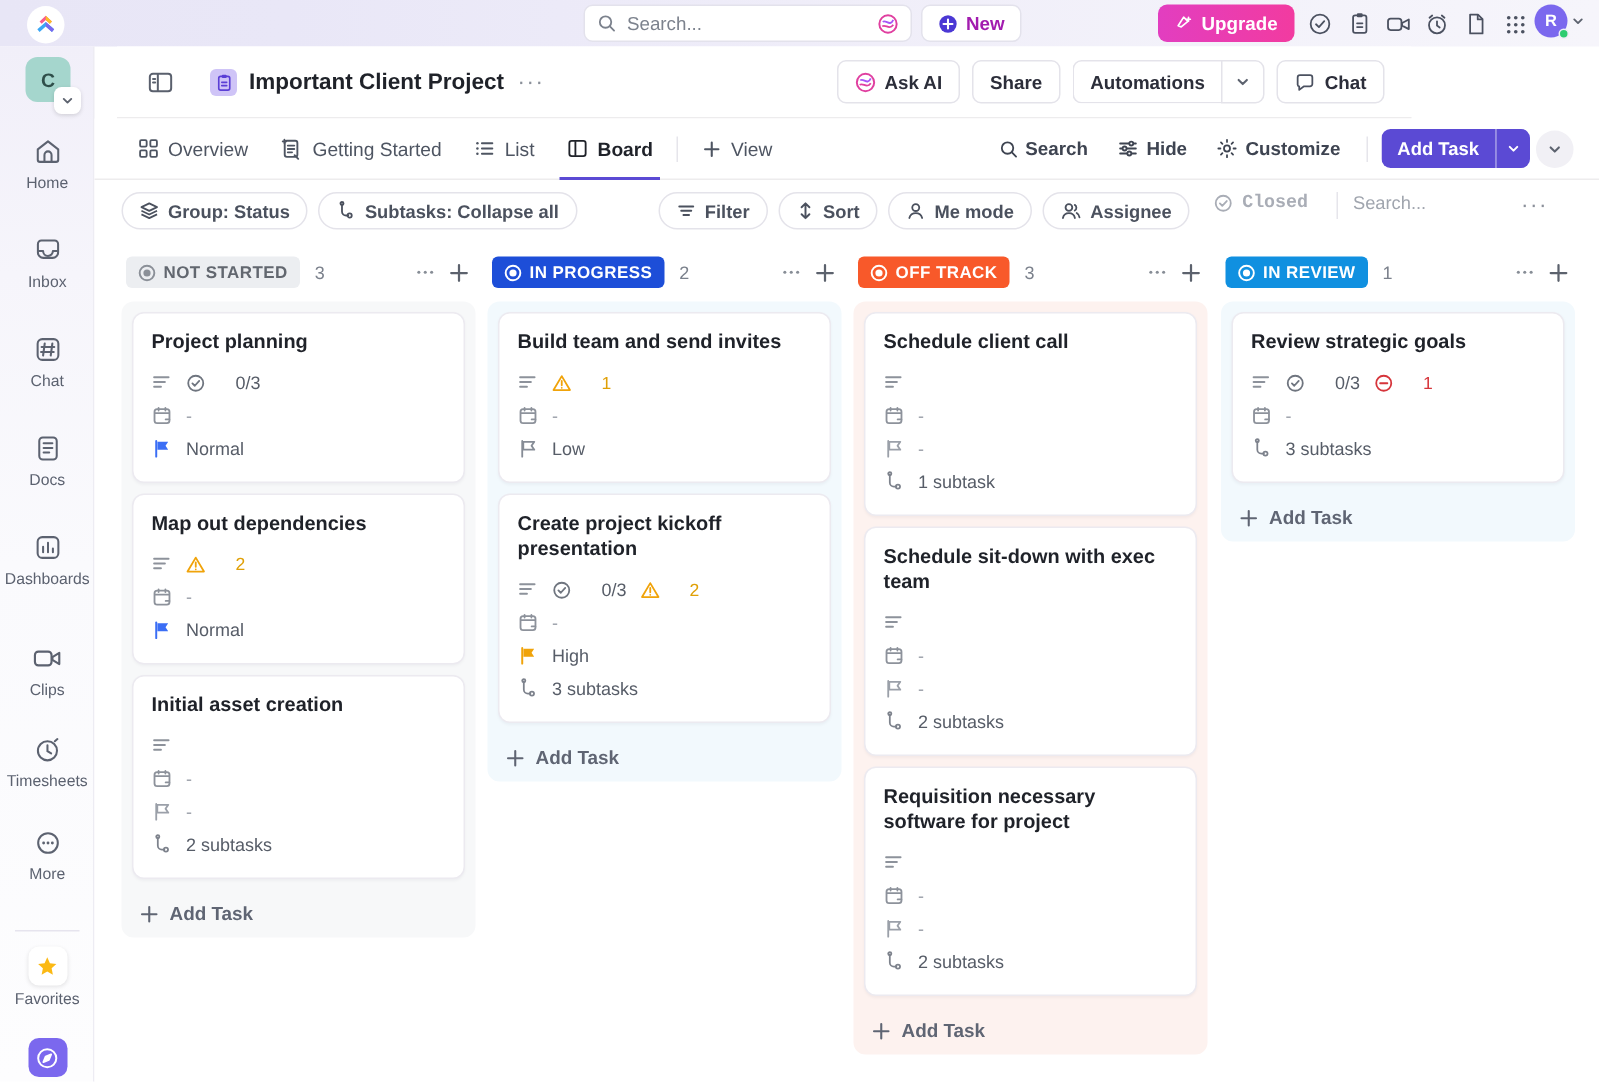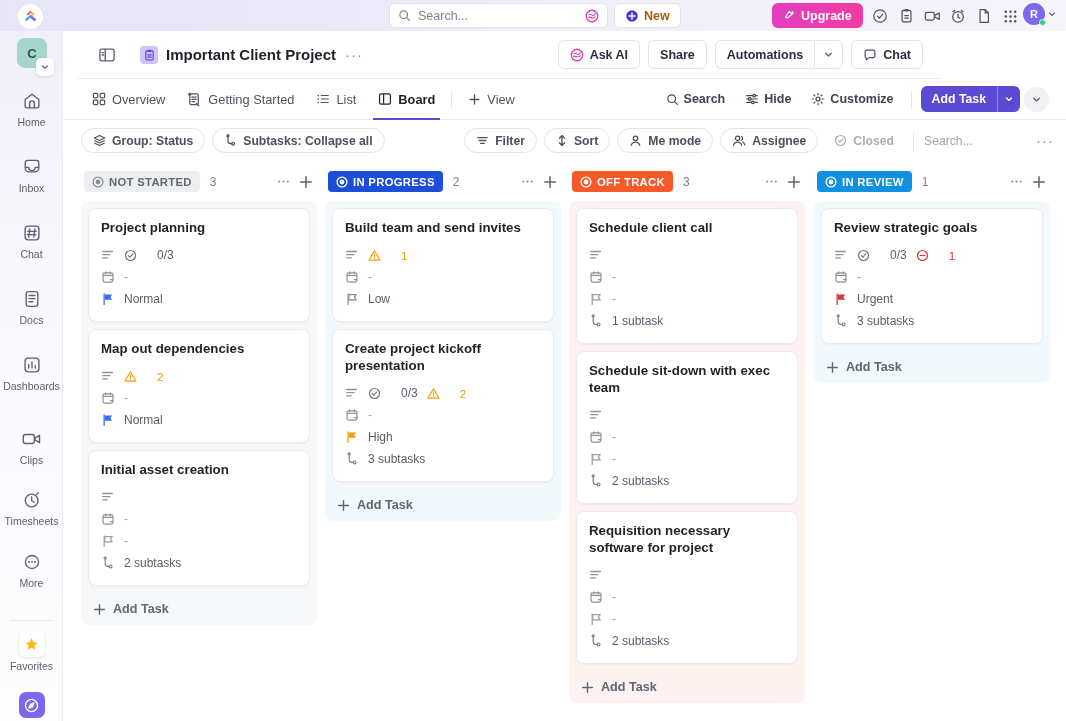--- a/index.html
+++ b/index.html
@@ -25,21 +25,21 @@
   #search-wrap {
     position: absolute; left: 389px; top: 3px; width: 219px; height: 25px;
     background: #fff; border: 1px solid #e3e2ec; border-radius: 6px;
     display: flex; align-items: center; padding: 0 8px; gap: 7px;
   }
   #search-wrap .stxt { color: #7c828d; font-size: 12.5px; flex: 1; }
   #new-btn {
     position: absolute; left: 614px; top: 3px; height: 25px;
     background: #fff; border: 1px solid #e3e2ec; border-radius: 6px;
     display: flex; align-items: center; gap: 5px; padding: 0 10px;
-    font-size: 12.5px; font-weight: 600; color: #a16207; cursor: pointer;
+    font-size: 12.5px; font-weight: 600; color: #a21caf; cursor: pointer;
   }
   #upgrade-btn {
     position: absolute; left: 772px; top: 3px; height: 25px;
     background: linear-gradient(90deg,#e23ec0,#f23ba0);
     border-radius: 6px; color: #fff; font-weight: 700; font-size: 12.5px;
     display: flex; align-items: center; gap: 5px; padding: 0 11px; cursor: pointer;
   }
   .tb-icon {
     position: absolute; top: 5px; width: 22px; height: 22px;
     display: flex; align-items: center; justify-content: center; cursor: pointer;
@@ -146,21 +146,21 @@
     position: absolute; left: 63px; top: 120px; width: 1003px; height: 41px;
     background: #fff; display: flex; align-items: center;
   }
   .pill {
     height: 25px; border: 1px solid #e4e3ea; border-radius: 13px; background: #fff;
     display: flex; align-items: center; gap: 6px; padding: 0 11px;
     font-size: 12.2px; font-weight: 600; color: #4b515e; cursor: pointer;
   }
   .flat {
     display: flex; align-items: center; gap: 6px; padding: 0 9px;
-    font-size: 12.2px; font-weight: 600; color: #a9adb6; cursor: pointer;
+    font-size: 12.2px; font-weight: 600; color: #a9adb6; cursor: pointer; font-family: Liberation Mono, monospace;
   }
   #fr-search {
     width: 105px; font-size: 12.2px; color: #a0a5ae;
   }
   
   #board {
     position: absolute; left: 63px; top: 161px; width: 1003px; height: 560px;
     background: #fff; overflow: hidden;
   }
   .column { position: absolute; top: 8px; width: 236px; }
@@ -590,21 +590,21 @@
     <span>
       <svg width="13" height="13" viewBox="0 0 14 14" fill="none" stroke="#4b515e" stroke-width="1.3">
         <path d="M4.3 2.2v5.3c0 1.6 1.3 2.9 2.9 2.9h1.6" stroke-linecap="round"></path>
         <circle cx="4.3" cy="1.8" r="1.1"></circle>
           <circle cx="9.8" cy="10.4" r="1.5"></circle>
       </svg>
     </span>
     <span>Subtasks: Collapse all</span>
   </div>
 
-  <div style="margin-left:auto;display:flex;align-items:center;gap:7px;padding-right:12px">
+  <div style="margin-left:auto;display:flex;align-items:flex-start;gap:7px;padding-right:34px">
     <div class="pill">
       <span>
         <svg width="13" height="13" viewBox="0 0 14 14" fill="none" stroke="#4b515e" stroke-width="1.4">
           <path d="M2 4h10M3.4 7h7.2M5 10h4" stroke-linecap="round"></path>
         </svg>
       </span>
       <span>Filter</span>
     </div>
     <div class="pill">
       <span>
@@ -1166,29 +1166,20 @@
          <span>
               <svg width="14" height="14" viewBox="0 0 16 16" fill="none" stroke="#8d929b" stroke-width="1.4">
   <rect x="2.3" y="3.2" width="11.4" height="10.6" rx="2"></rect>
                 <path d="M2.4 6.2h11.2"></path>
   <path d="M5.4 2.2v2M10.6 2.2v2" stroke-linecap="round"></path>
   <path d="M10.8 11 h2.8" stroke-linecap="round"></path>
               </svg>
             </span>
          <span class="muted">-</span>
        </div>
-       <div class="card-row">
-         <span>
-              <svg width="14" height="14" viewBox="0 0 16 16">
-                <path d="M3.6 2.2v12" stroke="#cf3a3a" stroke-width="1.5" stroke-linecap="round" fill="none"></path>
-       <path d="M4.5 2.9h8.2l-2 3 2 3H4.5Z" fill="#cf3a3a"></path>
-              </svg>
-            </span>
-         <span class="val">Urgent</span>
-       </div>
           <div class="card-row">
          <span>
               <svg width="14" height="14" viewBox="0 0 16 16" fill="none" stroke="#7d828c" stroke-width="1.35">
   <path d="M4.8 2.6v6.2c0 1.7 1.4 3.1 3.1 3.1h1.9" stroke-linecap="round"></path>
   <circle cx="4.8" cy="2.1" r="1.2"></circle>
                 <circle cx="11" cy="11.9" r="1.6"></circle>
               </svg>
             </span>
          <span class="val">3 subtasks</span>
        </div>

